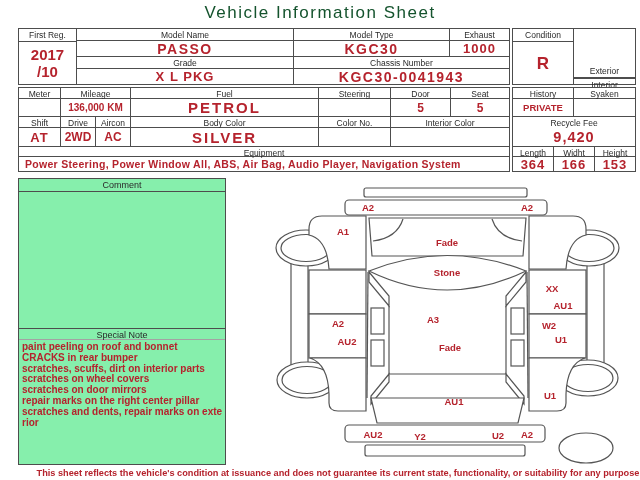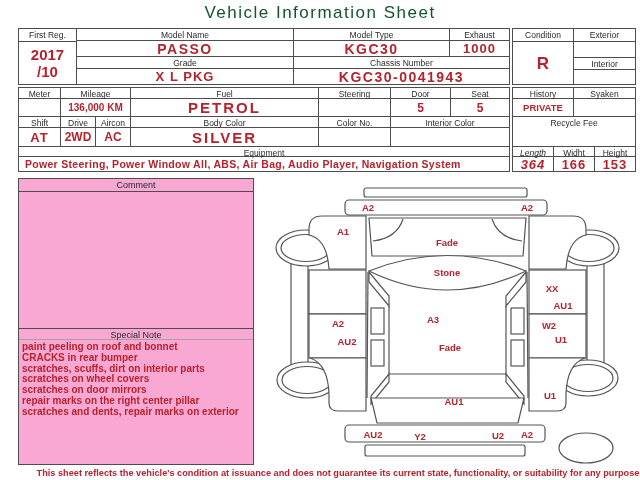--- a/index.html
+++ b/index.html
@@ -17,22 +17,22 @@
   .h{font-size:8.5px;color:#2a2a2a;text-align:center;padding-top:1px;line-height:1.2;
      border-bottom:1px solid #4d4d4d;flex:none;}
   .h.nb{border-bottom:none;}
   .v{flex:1;display:flex;align-items:center;justify-content:center;
      color:#b5232d;font-weight:bold;line-height:1;} .fs14{font-size:14px;letter-spacing:1.5px;}
   .fs13{font-size:13px;letter-spacing:1px;} .fs12{font-size:12px;}
   .fs10{font-size:10px;} .wide{letter-spacing:2px;font-size:15px;}
   .left{justify-content:flex-start;padding-left:6px;}
   .regval{flex-direction:column;font-size:15px;gap:2px;}
   .bigR{font-size:17px;}
-  .panel{position:absolute;left:18px;top:178px;width:236px;height:287px;
-         border:1px solid #4d4d4d;display:flex;flex-direction:column;background:#f9a8d4;}
+  .panel{position:absolute;left:18px;top:178px;width:208px;height:287px;
+         border:1px solid #4d4d4d;display:flex;flex-direction:column;background:#86efac;}
   .panel .bar{flex:none;height:13px;font-size:9px;color:#2a2a2a;text-align:center;
               line-height:13px;}
   .cmtbar{border-bottom:1px solid #4d4d4d;}
   .notebar{border-top:1px solid #4d4d4d;border-bottom:1px solid #a3a3a3;height:12px!important;line-height:12px!important;}
   .cmtbody{flex:none;height:136px;}
   .notes{flex:1;color:#b5232d;font-weight:bold;font-size:10px;line-height:1.08;
          padding:2px 2px 0 3px;white-space:pre-line;word-break:break-all;}
   .footer{position:absolute;left:0;right:0;top:468px;text-align:center;
           color:#b5232d;font-weight:bold;font-size:9.2px;padding-left:36px;}
   .diagram{position:absolute;left:265px;top:182px;}
@@ -82,21 +82,21 @@
         <div class="v fs14">KGC30-0041943</div>
       </div>
     </div>
   </div>
 
   <div class="t" style="left:512px;top:28px;width:124px;height:57px;">
     <div class="col" style="width:61px;">
       <div class="h" style="height:13px;">Condition</div>
       <div class="v bigR">R</div>
     </div>
-    <div class="col" style="flex:1;">
+    <div class="col" style="flex:1;margin-top:36px;">
       <div class="h" style="height:13px;">Exterior</div>
       <div style="height:15px;border-bottom:1px solid #4d4d4d;" class="v fs12"></div>
       <div class="h" style="height:12px;">Interior</div>
       <div class="v fs12"></div>
     </div>
   </div>
 
   <div class="t" style="left:18px;top:87px;width:492px;height:85px;flex-direction:column;">
     <div class="row" style="height:29px;">
       <div class="col" style="width:42px;">
@@ -162,23 +162,24 @@
         <div class="h" style="height:11px;">History</div>
         <div class="v" style="font-size:9.5px;">PRIVATE</div>
       </div>
       <div class="col" style="flex:1;">
         <div class="h" style="height:11px;">Syaken</div>
         <div class="v fs10"></div>
       </div>
     </div>
     <div class="stack" style="height:30px;border-bottom:1px solid #4d4d4d;">
       <div class="h nb" style="height:11px;">Recycle Fee</div>
+      <div class="v" style="font-size:14.5px;letter-spacing:1px;">9,420</div>
     </div>
     <div class="row" style="flex:1;border-bottom:none;">
-      <div class="col" style="width:41px;font-style:italic;">
+      <div class="col" style="width:41px;">
         <div class="h" style="height:10px;">Length</div>
         <div class="v fs13">364</div>
       </div>
       <div class="col" style="width:41px;">
         <div class="h" style="height:10px;">Widht</div>
         <div class="v fs13">166</div>
       </div>
       <div class="col" style="flex:1;">
         <div class="h" style="height:10px;">Height</div>
         <div class="v fs13">153</div>

